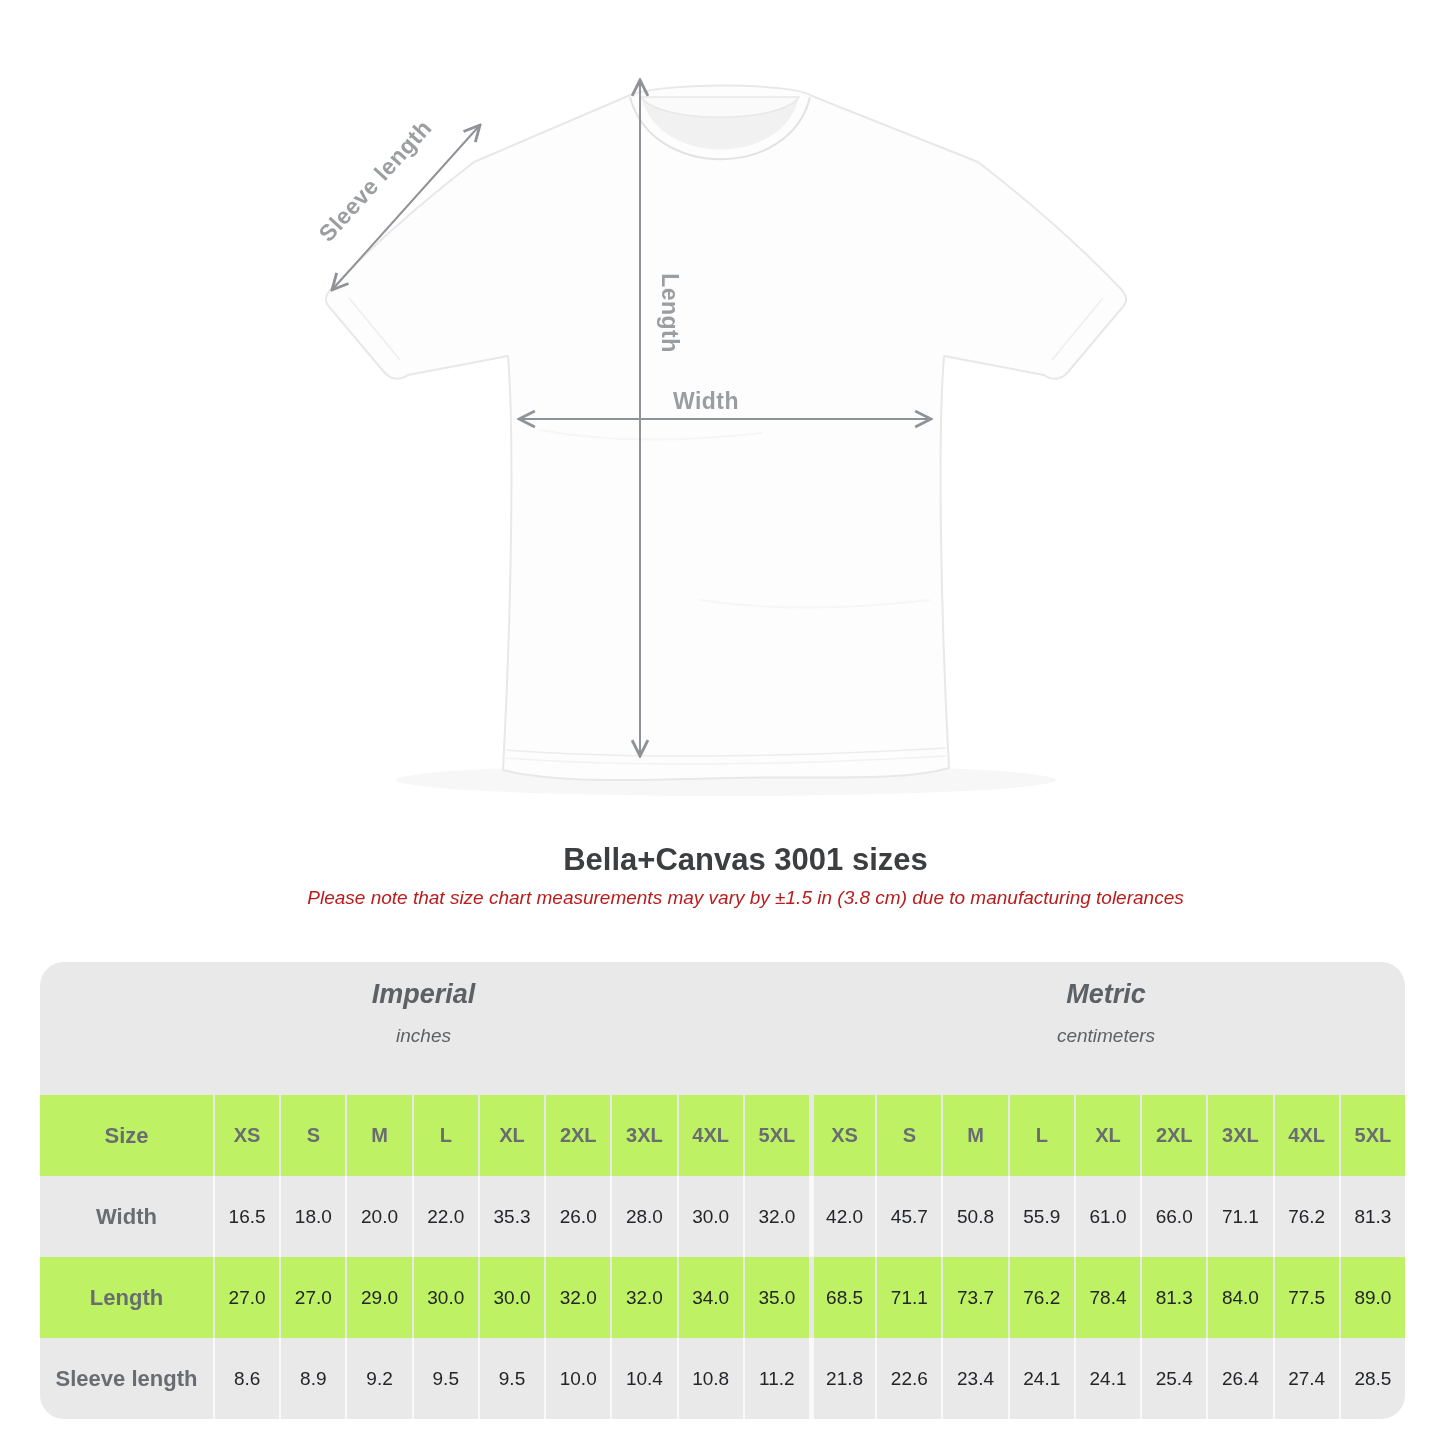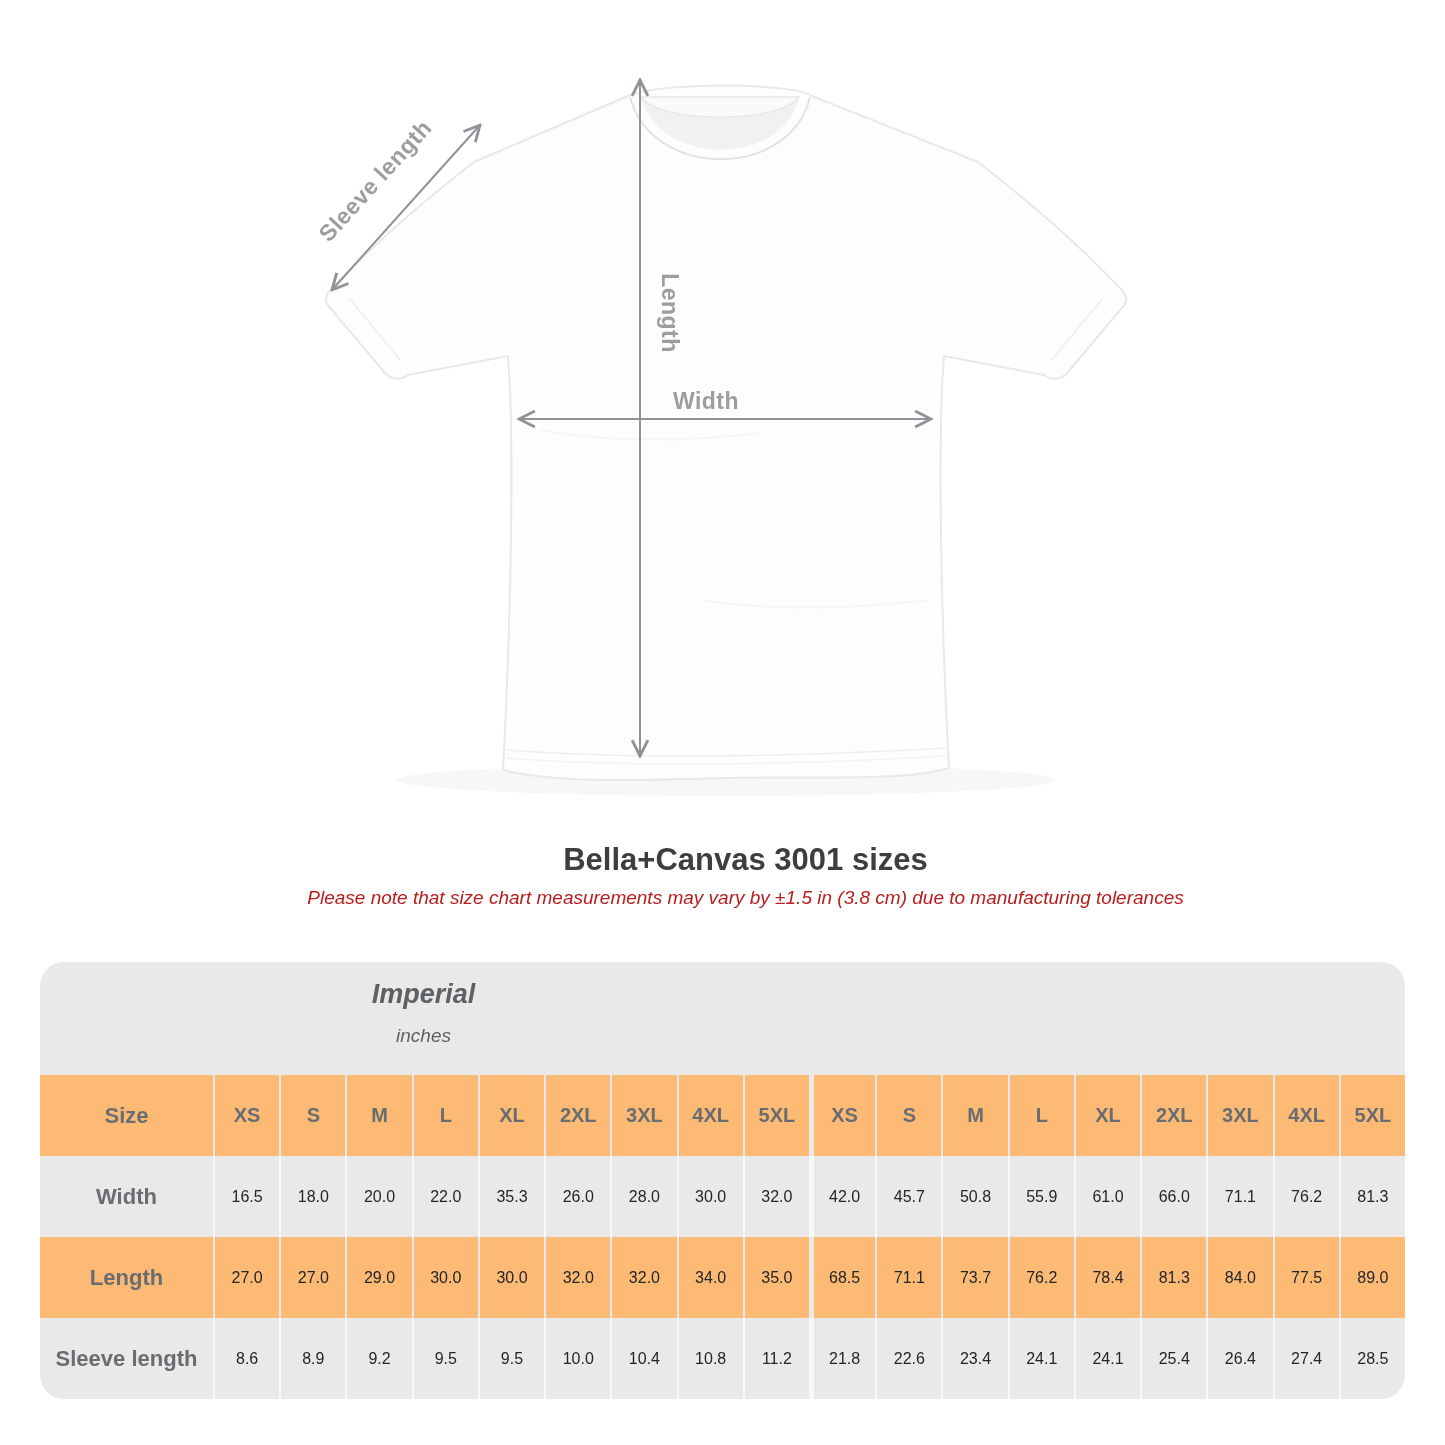--- a/index.html
+++ b/index.html
@@ -12,37 +12,37 @@
                  font-size:23px;letter-spacing:.5px;}
 
   
   .titles{position:absolute;left:0;top:841px;width:100%;text-align:center;padding-left:23px;}
   .titles h1{margin:0;font-size:31px;line-height:1.2;color:#3c3e40;font-weight:bold;}
   .titles p{margin:9px 0 16px;font-size:19px;font-style:italic;color:#b91c1c;}
 
   
   .table-wrap{position:absolute;left:40px;top:962px;width:1365px;
               border-radius:24px;overflow:hidden;}
-  .band{display:grid;grid-template-columns:767px 1fr;height:113px;background:#e9e9e9;}
+  .band{display:grid;grid-template-columns:767px 1fr;height:133px;background:#e9e9e9;}
   .band-cell{display:flex;flex-direction:column;align-items:center;padding-top:17px;}
   .band-title{font-size:27px;font-weight:bold;font-style:italic;color:#5d6165;}
   .band-sub{margin-top:15px;font-size:19px;font-style:italic;color:#5d6165;}
 
   .trow{display:grid;grid-template-columns:173px repeat(18,1fr);height:81px;}
   .row-gray{background:#e9e9e9;}
-  .row-white{background:#fdba74;}
+  .row-white{background:#bef264;}
   .cell{display:flex;align-items:center;justify-content:center;
         border-left:2px solid transparent;}
   .row-white .cell{border-left-color:#e7e8e8;}
   .row-gray  .cell{border-left-color:#f9f9f9;}
   .cell.first{border-left:none;}
   .cell.sect{border-left-width:5px;}
   .lab{font-weight:bold;font-size:22px;color:#696d71;}
   .hdr{font-weight:bold;font-size:20px;color:#696d71;}
-  .val{font-size:16px;color:#232528;}
+  .val{font-size:19px;color:#232528;}
 </style>
 </head>
 <body>
 
 <div class="canvas">
 
   <svg class="shirt-svg" width="1445" height="900" viewBox="0 0 1445 900">
     <defs>
       <marker id="ah" viewBox="0 0 12 12" refX="11" refY="6" markerWidth="9.5" markerHeight="9.5" orient="auto-start-reverse">
         <path d="M1 1 L11 6 L1 11" fill="none" stroke="#8f9296" stroke-width="1.8"></path>
@@ -98,20 +98,24 @@
   <div class="titles">
     <h1>Bella+Canvas 3001 sizes</h1>
     <p>Please note that size chart measurements may vary by ±1.5 in (3.8 cm) due to manufacturing tolerances</p>
   </div>
 
   <div class="table-wrap">
     <div class="band">
       <div class="band-cell">
         <div class="band-title">Imperial</div>
         <div class="band-sub">inches</div>
+      </div>
+      <div class="band-cell">
+        <div class="band-title">Metric</div>
+        <div class="band-sub">centimeters</div>
       </div>
     </div>
     <div id="grid">
         <div class="trow row-white">
           <div class="cell lab first">Size</div>
           <div class="cell hdr">XS</div>
           <div class="cell hdr">S</div>
           <div class="cell hdr">M</div>
           <div class="cell hdr">L</div>
           <div class="cell hdr">XL</div>

